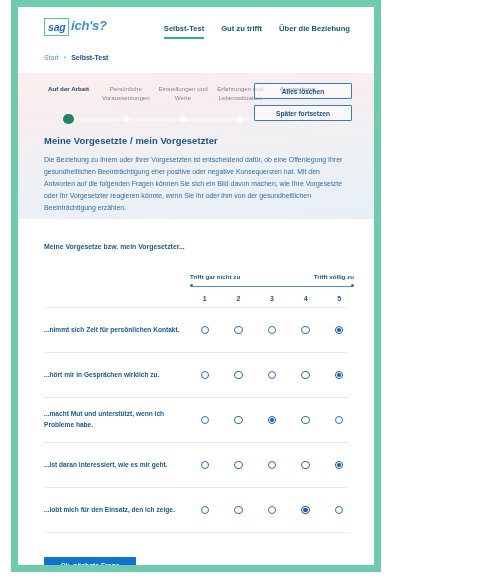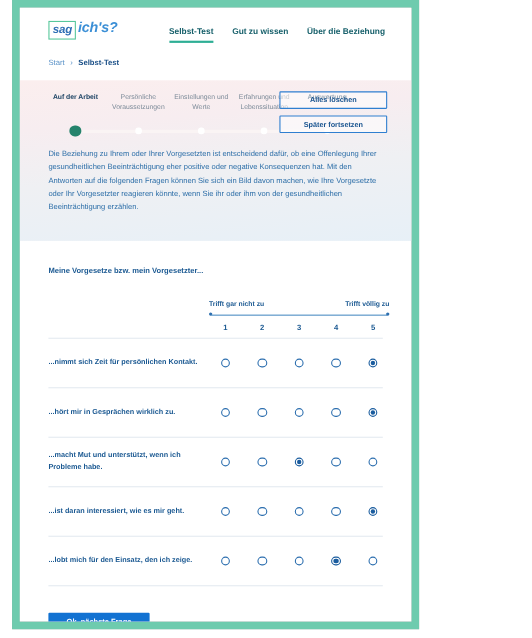--- a/index.html
+++ b/index.html
@@ -388,21 +388,21 @@
 
     <div class="header">
 
       <div class="logo">
         <span class="logo-box">sag</span>
         <span class="logo-tail">ich's?</span>
       </div>
 
       <div class="nav">
         <div class="nav-link active">Selbst-Test</div>
-        <div class="nav-link">Gut zu wissen</div>
+        <div class="nav-link">Gut zu trifft</div>
         <div class="nav-link">Über die Beziehung</div>
       </div>
 
       <div class="breadcrumb">
         <span class="crumb-start">Start</span>
         <span class="crumb-sep">›</span>
         <span class="crumb-current">Selbst-Test</span>
       </div>
 
     </div>
@@ -438,20 +438,21 @@
           </div>
         </div>
       </div>
 
       <div class="banner-buttons">
         <div class="btn-outline">Alles löschen</div>
         <div class="btn-outline">Später fortsetzen</div>
       </div>
 
       <div class="banner-text">
+        <div class="banner-title">Meine Vorgesetzte / mein Vorgesetzter</div>
         <div class="banner-para">Die Beziehung zu Ihrem oder Ihrer Vorgesetzten ist entscheidend dafür, ob eine Offenlegung Ihrer gesundheitlichen Beeinträchtigung eher positive oder negative Konsequenzen hat. Mit den Antworten auf die folgenden Fragen können Sie sich ein Bild davon machen, wie Ihre Vorgesetzte oder Ihr Vorgesetzter reagieren könnte, wenn Sie ihr oder ihm von der gesundheitlichen Beeinträchtigung erzählen.</div>
       </div>
 
     </div>
 
     <div class="survey">
 
       <div class="survey-intro">Meine Vorgesetze bzw. mein Vorgesetzter...</div>
 
       <div class="scale-head">

